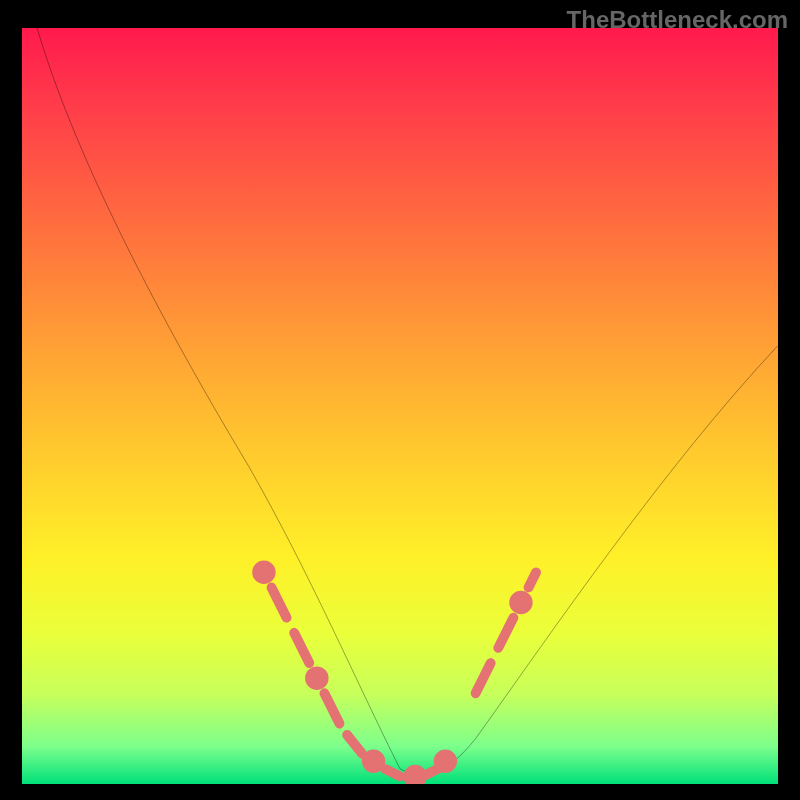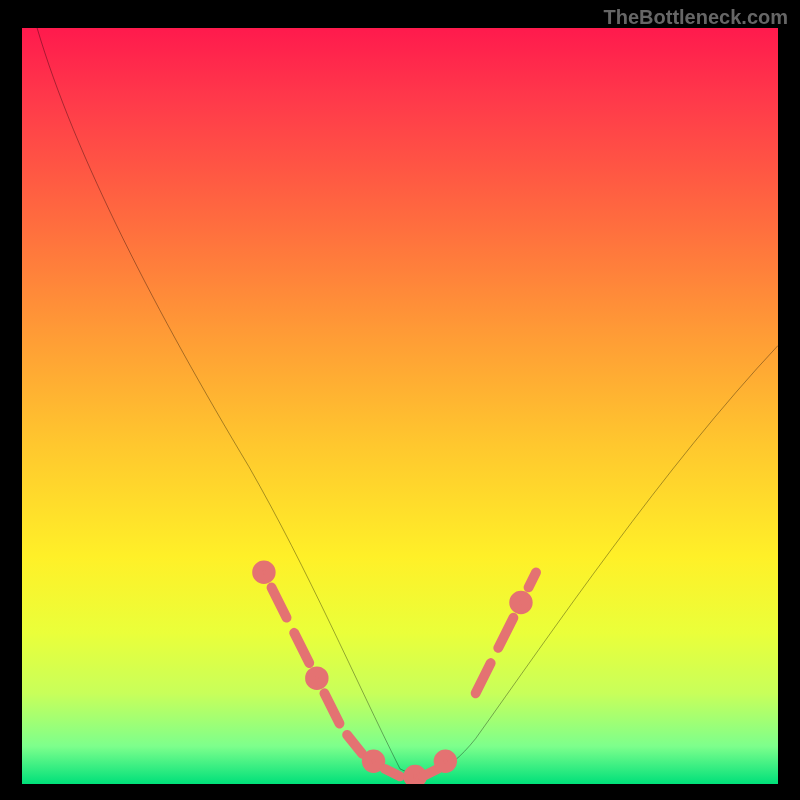--- a/index.html
+++ b/index.html
@@ -15,21 +15,21 @@
     width: 800px;
     height: 800px;
     background: #000;
     position: relative;
   }
   .watermark {
     position: absolute;
     top: 6px;
     right: 12px;
     color: #666;
-    font-size: 20px;
+    font-size: 24px;
     font-weight: bold;
     z-index: 10;
   }
   .plot {
     position: absolute;
     left: 22px;
     top: 28px;
     width: 756px;
     height: 756px;
     background: linear-gradient(to bottom,

